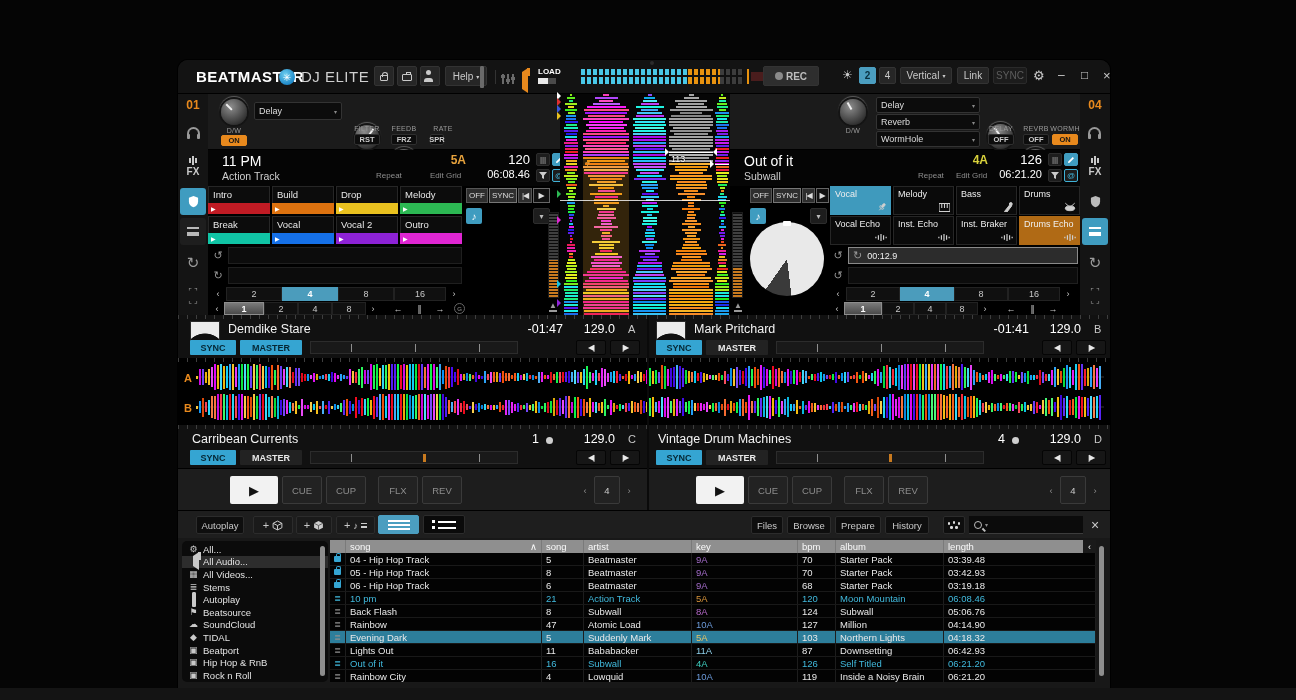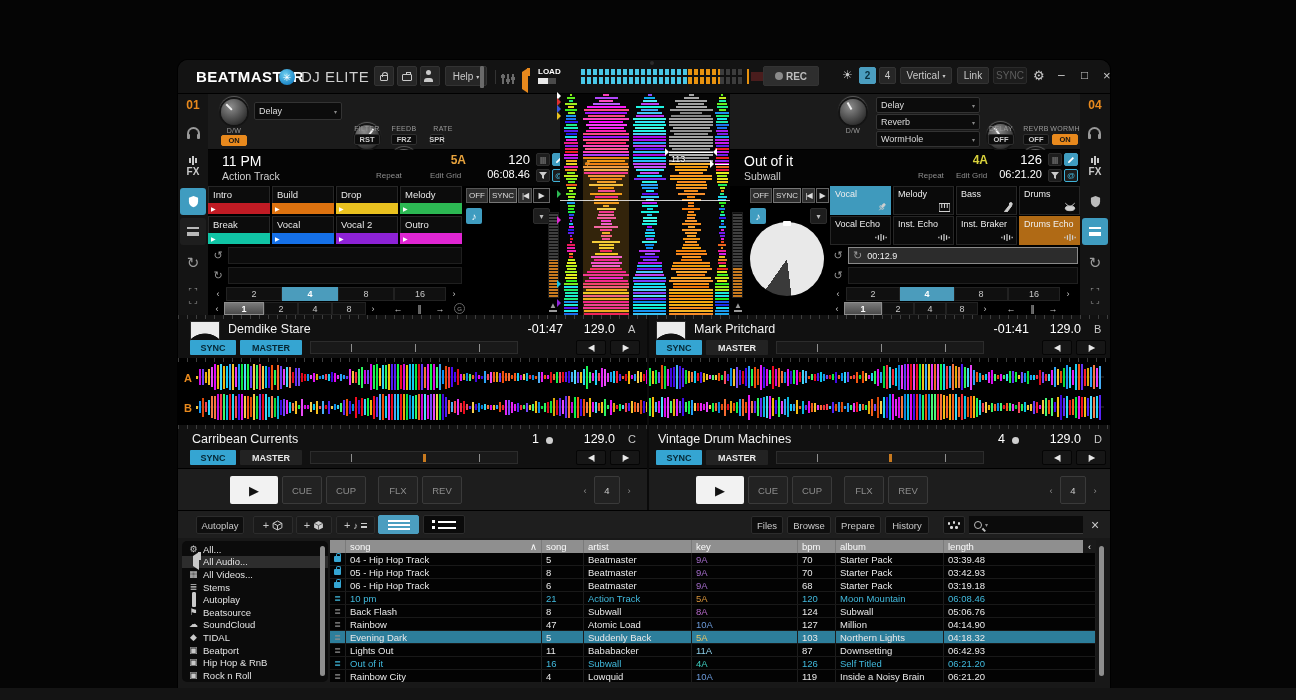--- a/index.html
+++ b/index.html
@@ -1837,21 +1837,21 @@
             <div class="c">Million</div>
             <div class="c num">04:14.90</div>
           </div>
 
           <div class="trow stems selected">
             <div class="c ic">
               <span class="stemsi">≣</span>
             </div>
             <div class="c">Evening Dark</div>
             <div class="c num">5</div>
-            <div class="c">Suddenly Back</div>
+            <div class="c">Suddenly Mark</div>
             <div class="c" style="color:#e5c467">5A</div>
             <div class="c num">103</div>
             <div class="c">Northern Lights</div>
             <div class="c num">04:18.32</div>
           </div>
 
           <div class="trow stems">
             <div class="c ic">
               <span class="stemsi">≣</span>
             </div>

